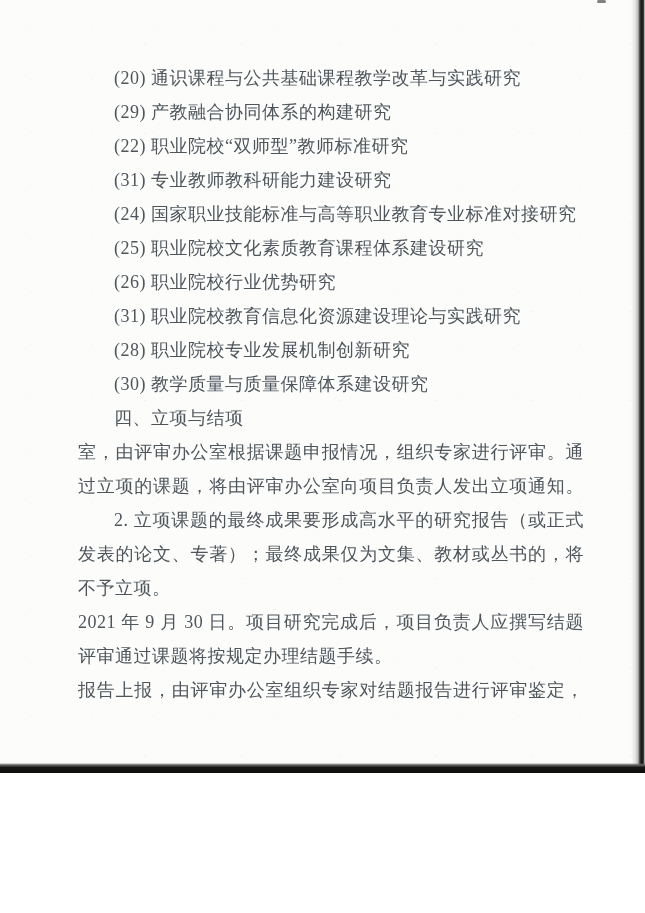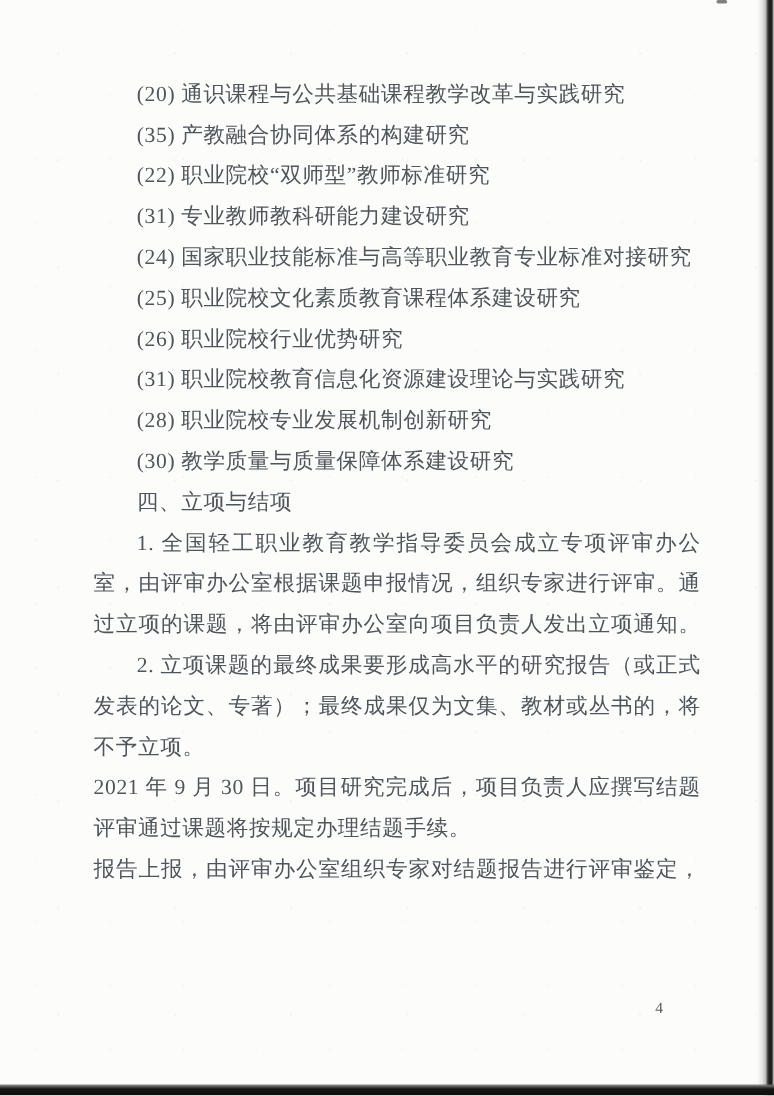--- a/index.html
+++ b/index.html
@@ -1,19 +1,19 @@
 <!DOCTYPE html>
 <html><head>
 <meta charset="utf-8">
 <style>
   html, body { margin: 0; padding: 0; background: #ffffff; }
   .page {
     position: relative;
     width: 645px;
-    height: 913px;
+    height: 773px;
     background-color: #fcfcfb;
     background-image:
       radial-gradient(#f2f2f0 1px, rgba(0,0,0,0) 1px),
       radial-gradient(#f5f5f3 1px, rgba(0,0,0,0) 1px);
     background-size: 97px 89px, 61px 53px;
     overflow: hidden;
     font-family: "Liberation Serif", "DejaVu Serif", serif;
   }
   .content {
     position: absolute;
@@ -71,31 +71,30 @@
     opacity: 0.85;
     z-index: 2;
   }
 </style>
 </head>
 <body>
 
 <div class="page">
   <div class="content" id="content">
       <div class="line indent">(20) 通识课程与公共基础课程教学改革与实践研究</div>
-      <div class="line indent">(35) 产教融合协同体系的构建研究</div>
+      <div class="line indent">(29) 产教融合协同体系的构建研究</div>
       <div class="line indent">(22) 职业院校“双师型”教师标准研究</div>
       <div class="line indent">(31) 专业教师教科研能力建设研究</div>
       <div class="line indent">(24) 国家职业技能标准与高等职业教育专业标准对接研究</div>
       <div class="line indent">(25) 职业院校文化素质教育课程体系建设研究</div>
       <div class="line indent">(26) 职业院校行业优势研究</div>
       <div class="line indent">(31) 职业院校教育信息化资源建设理论与实践研究</div>
       <div class="line indent">(28) 职业院校专业发展机制创新研究</div>
       <div class="line indent">(30) 教学质量与质量保障体系建设研究</div>
       <div class="line indent">四、立项与结项</div>
-      <div class="line indent justify">1. 全国轻工职业教育教学指导委员会成立专项评审办公</div>
       <div class="line justify">室，由评审办公室根据课题申报情况，组织专家进行评审。通</div>
       <div class="line justify">过立项的课题，将由评审办公室向项目负责人发出立项通知。</div>
       <div class="line indent justify">2. 立项课题的最终成果要形成高水平的研究报告（或正式</div>
       <div class="line justify">发表的论文、专著）；最终成果仅为文集、教材或丛书的，将</div>
       <div class="line">不予立项。</div>
       <div class="line justify">2021 年 9 月 30 日。项目研究完成后，项目负责人应撰写结题</div>
       <div class="line">评审通过课题将按规定办理结题手续。</div>
       <div class="line justify">报告上报，由评审办公室组织专家对结题报告进行评审鉴定，</div>
     </div>
   <div class="page-number">4</div>

